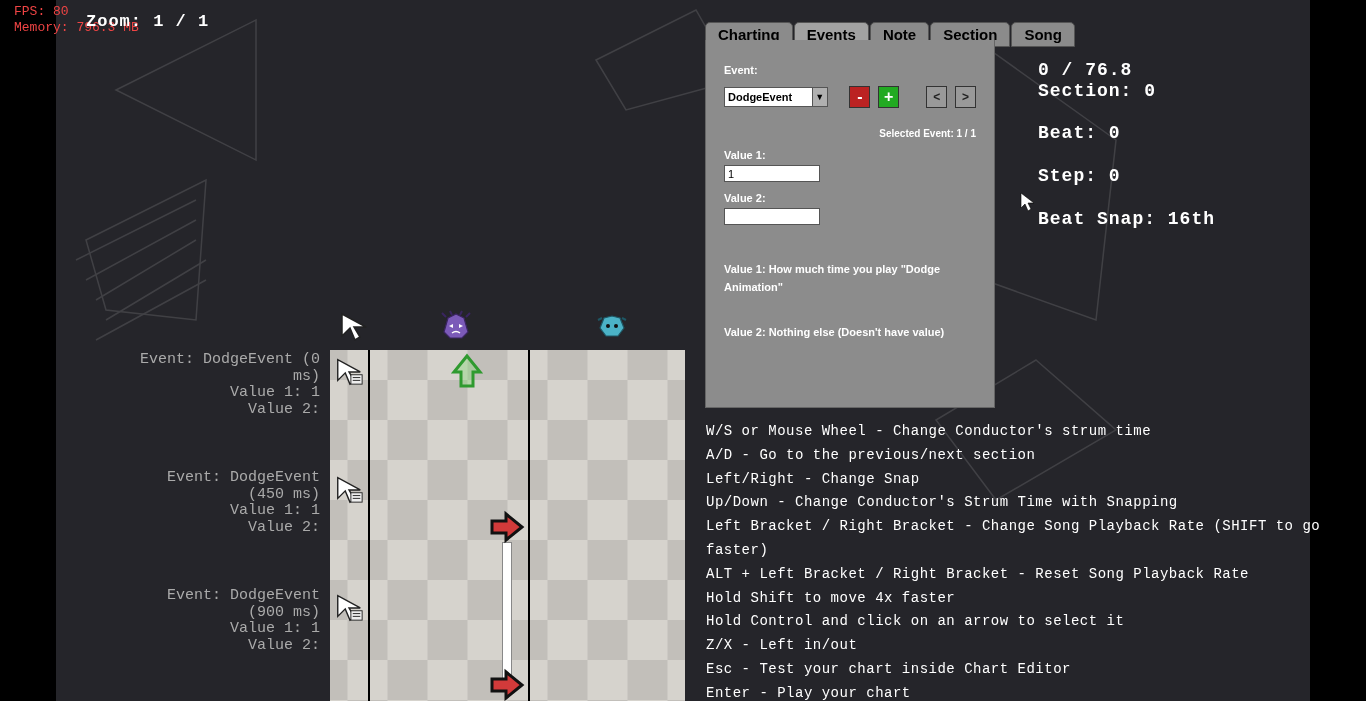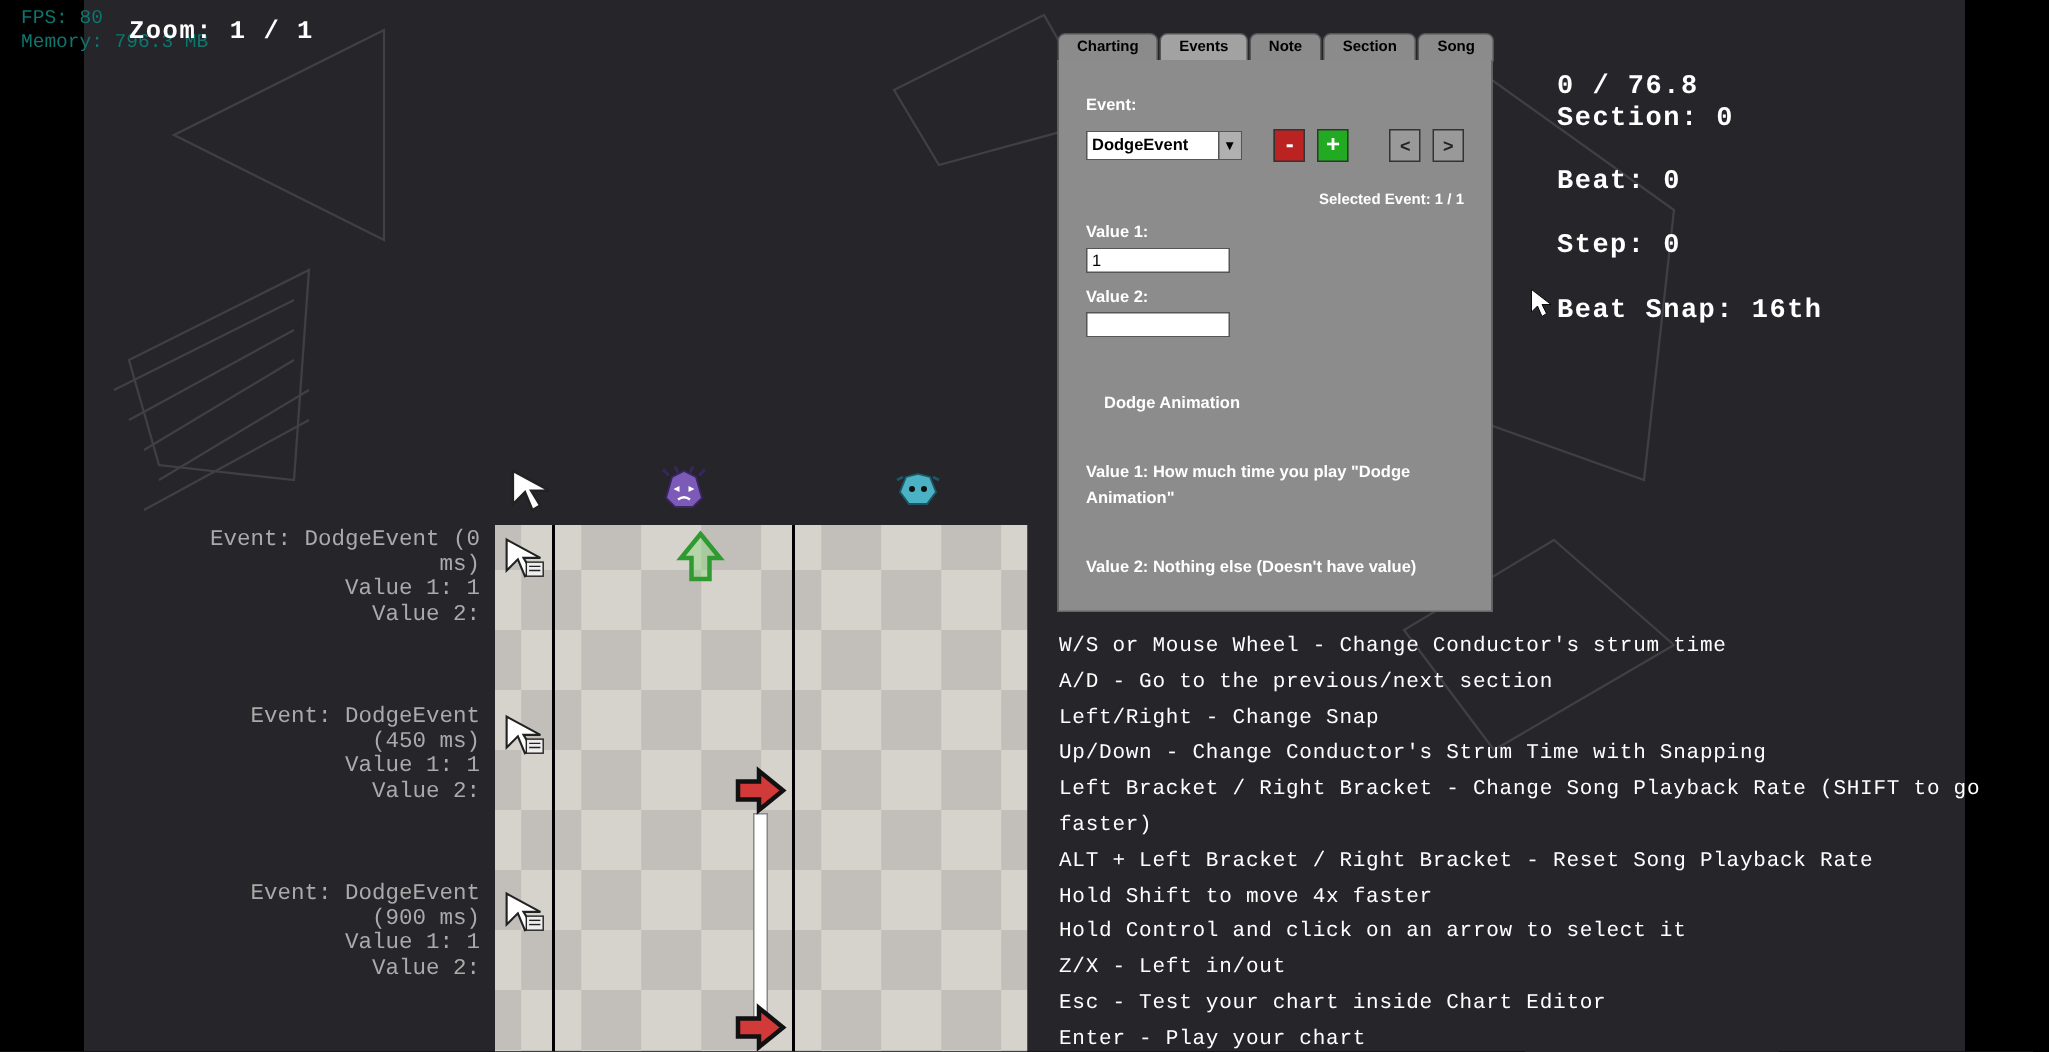--- a/index.html
+++ b/index.html
@@ -29,21 +29,21 @@
     pointer-events: none;
   }
   .sketch svg { width: 100%; height: 100%; }
 
   
   .perf {
     position: absolute;
     left: 14px;
     top: 4px;
     font-size: 13px;
-    color: #0f766e;
+    color: #ef4444;
     line-height: 1.2;
   }
   .zoom-label {
     position: absolute;
     left: 86px;
     top: 12px;
     font-family: "Courier New", monospace;
     font-weight: bold;
     font-size: 17px;
     letter-spacing: 1px;
@@ -55,21 +55,21 @@
     left: 705px;
     top: 22px;
     display: flex;
     gap: 1px;
   }
   .tab {
     background: #8b8b8b;
     border: 1px solid #555;
     border-radius: 5px 5px 0 0;
     padding: 3px 12px;
-    font-size: 10px;
+    font-size: 15px;
     font-weight: bold;
     color: #000;
     cursor: pointer;
     font-family: Arial, sans-serif;
   }
   .tab.active {
     background: #a2a2a2;
   }
 
   
@@ -146,21 +146,21 @@
     position: absolute;
     left: 1038px;
     top: 48px;
     font-family: "Courier New", monospace;
     font-weight: bold;
     font-size: 18px;
     letter-spacing: 1px;
     line-height: 1.15;
   }
   .info .row-info { margin-top: 22px; }
-  .info .row-info.first{margin-top:0;}
+  .info .row-info.first{margin-top:12px;}
   .cursor-icon {
     position: absolute;
     left: 1020px;
     top: 192px;
     font-size: 18px;
     color:#fff;
   }
 
   
   .help {
@@ -291,21 +291,20 @@
     <div class="btn-sq btn-gray">&lt;</div>
     <div class="btn-sq btn-gray">&gt;</div>
   </div>
   <div class="sel-event">Selected Event: 1 / 1</div>
   <label>Value 1:</label>
   <input class="input" value="1" style="">
   <label>Value 2:</label>
   <input class="input" value="" style="">
 
   <div class="panel-desc">
-    <div class="title">Dodge Animation</div>
     <p>Value 1: How much time you play "Dodge Animation"</p>
     <p>Value 2: Nothing else (Doesn't have value)</p>
   </div>
 </div>
 
 <div class="info">
   <div class="row-info first">0 / 76.8</div>
   <div>Section: 0</div>
   <div class="row-info">Beat: 0</div>
   <div class="row-info">Step: 0</div>

